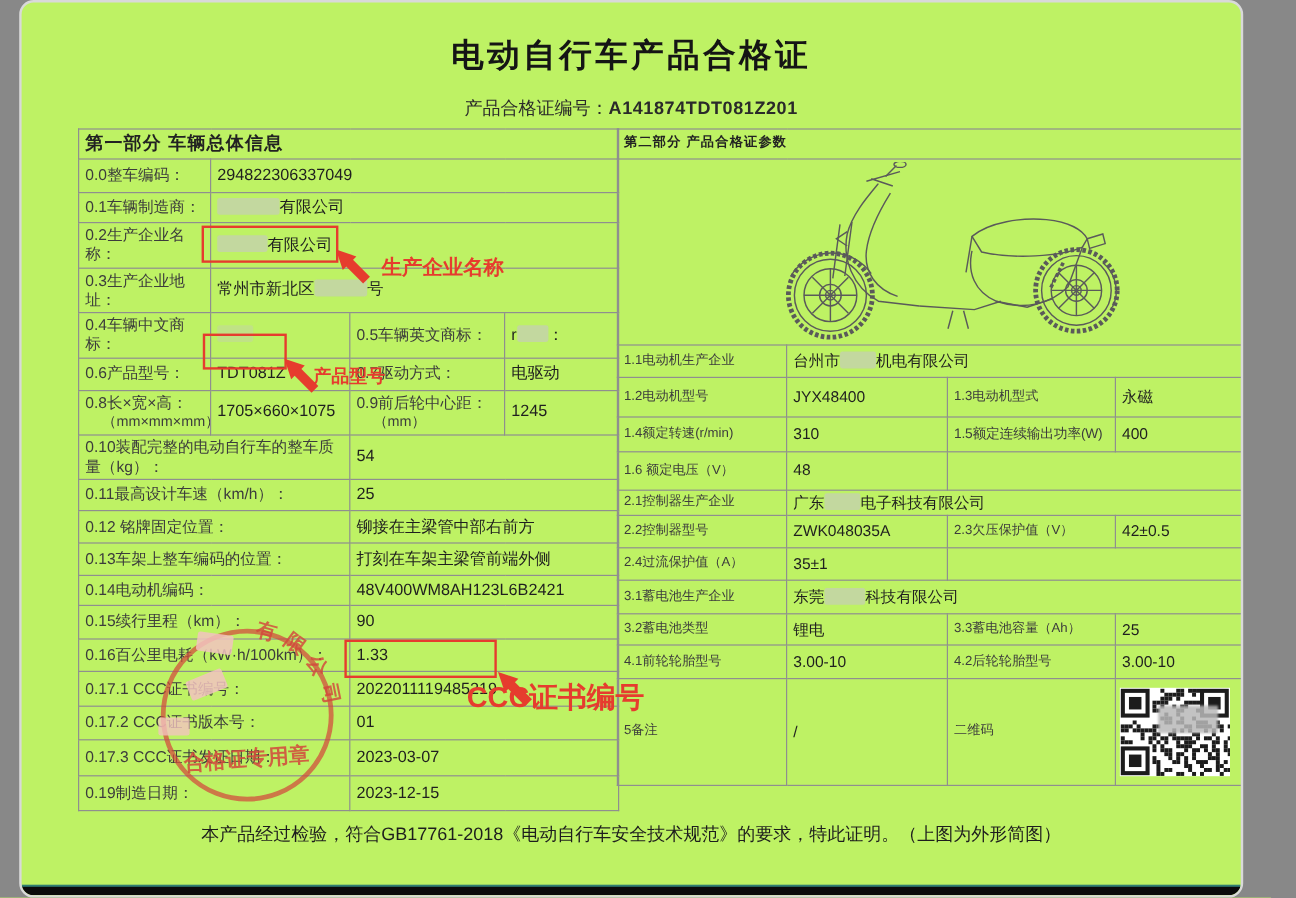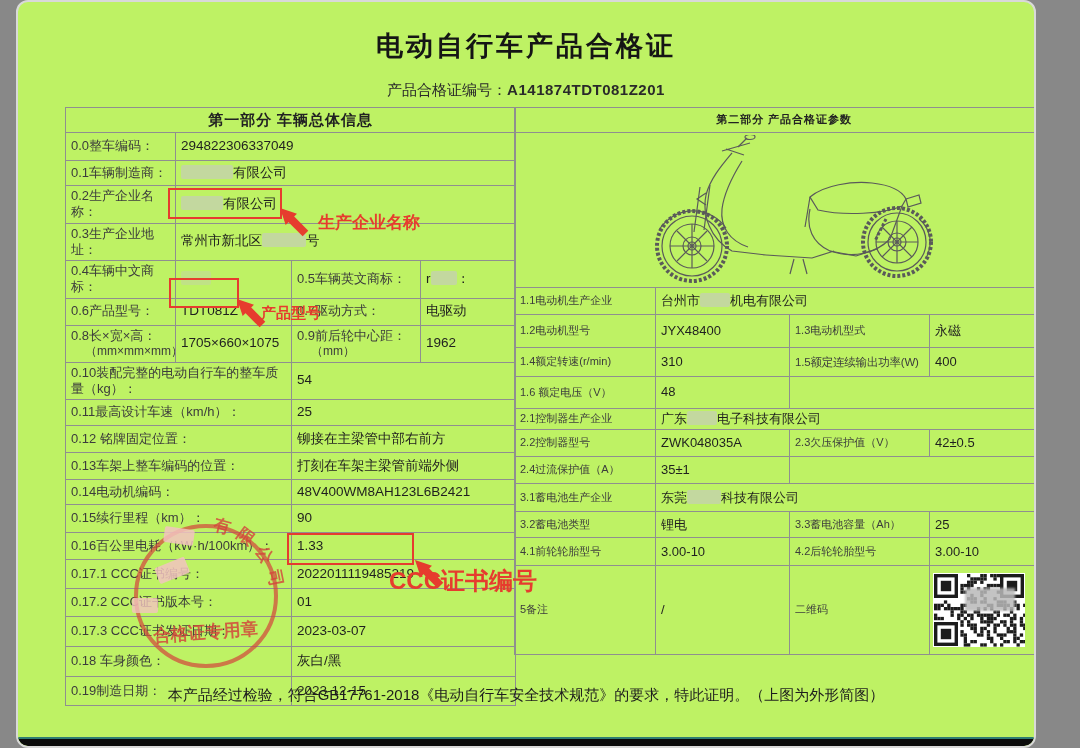--- a/index.html
+++ b/index.html
@@ -7,21 +7,21 @@
         border:2px solid #d9d9d9;border-radius:12px;box-sizing:border-box;overflow:hidden;
         font-family:"Liberation Sans","DejaVu Sans",sans-serif;color:#2e2e2e;}
   .title{position:absolute;left:0;top:26px;width:100%;text-align:center;
          font-size:27px;font-weight:700;letter-spacing:3px;color:#151515;}
   .certline{position:absolute;left:0;top:79px;width:100%;text-align:center;font-size:15px;color:#2a2a2a;}
   .certline b{font-weight:600;letter-spacing:.5px;}
   table{border-collapse:collapse;table-layout:fixed;position:absolute;}
   td{border:1px solid #8f8f8f;padding:2px 5px;font-size:13px;vertical-align:middle;
      color:#3c3c3c;line-height:1.25;overflow:hidden;}
   td.val{color:#1f1f1f;font-size:13.5px;}
-  td.hdr{text-align:center;font-weight:700;font-size:15px;letter-spacing:1px;color:#222;font-family:Liberation Serif, serif;}
+  td.hdr{text-align:left;font-weight:700;font-size:15px;letter-spacing:1px;color:#222;}
   #t1{left:47px;top:105px;width:450px;}
   #t2{left:496px;top:105px;width:539px;}
   #t2 td{font-size:11px;}
   #t2 td.val{font-size:13px;}
   #t2 td.tight{font-size:11.5px;letter-spacing:-.2px;}
   .sub{display:block;padding-left:14px;font-size:12px;}
   .redact{display:inline-block;background:#c6c6c6;opacity:.6;height:14px;border-radius:2px;
           vertical-align:-2px;}
   .imgcell{position:relative;}
   
@@ -79,21 +79,21 @@
     <tr style="height:27px">
           <td>0.6产品型号：</td>
         <td class="val">TDT081Z</td>
         <td>0.7驱动方式：</td>
         <td class="val">电驱动</td>
         </tr>
     <tr style="height:37px">
           <td><span>0.8长×宽×高：</span><span class="sub">（mm×mm×mm）</span></td>
         <td class="val">1705×660×1075</td>
         <td><span>0.9前后轮中心距：</span><span class="sub">（mm）</span></td>
-        <td class="val">1962</td>
+        <td class="val">1245</td>
         </tr>
     <tr style="height:31px">
           <td colspan="2">0.10装配完整的电动自行车的整车质量（kg）：</td>
         <td class="val" colspan="2">54</td>
         </tr>
     <tr style="height:26px">
           <td colspan="2">0.11最高设计车速（km/h）：</td>
         <td class="val" colspan="2">25</td>
         </tr>
     <tr style="height:27px">
@@ -120,24 +120,20 @@
           <td colspan="2">0.17.1 CCC证书编号：</td>
         <td class="val" colspan="2">2022011119485219</td>
         </tr>
     <tr style="height:28px">
           <td colspan="2">0.17.2 CCC证书版本号：</td>
         <td class="val" colspan="2">01</td>
         </tr>
     <tr style="height:30px">
           <td colspan="2">0.17.3 CCC证书发证日期：</td>
         <td class="val" colspan="2">2023-03-07</td>
-        </tr>
-    <tr style="height:30px">
-          <td colspan="2">0.18 车身颜色：</td>
-        <td class="val" colspan="2">灰白/黑</td>
         </tr>
     <tr style="height:29px">
           <td colspan="2">0.19制造日期：</td>
         <td class="val" colspan="2">2023-12-15</td>
         </tr>
   </tbody>
     </table>
 
   <table id="t2">
     <colgroup>

